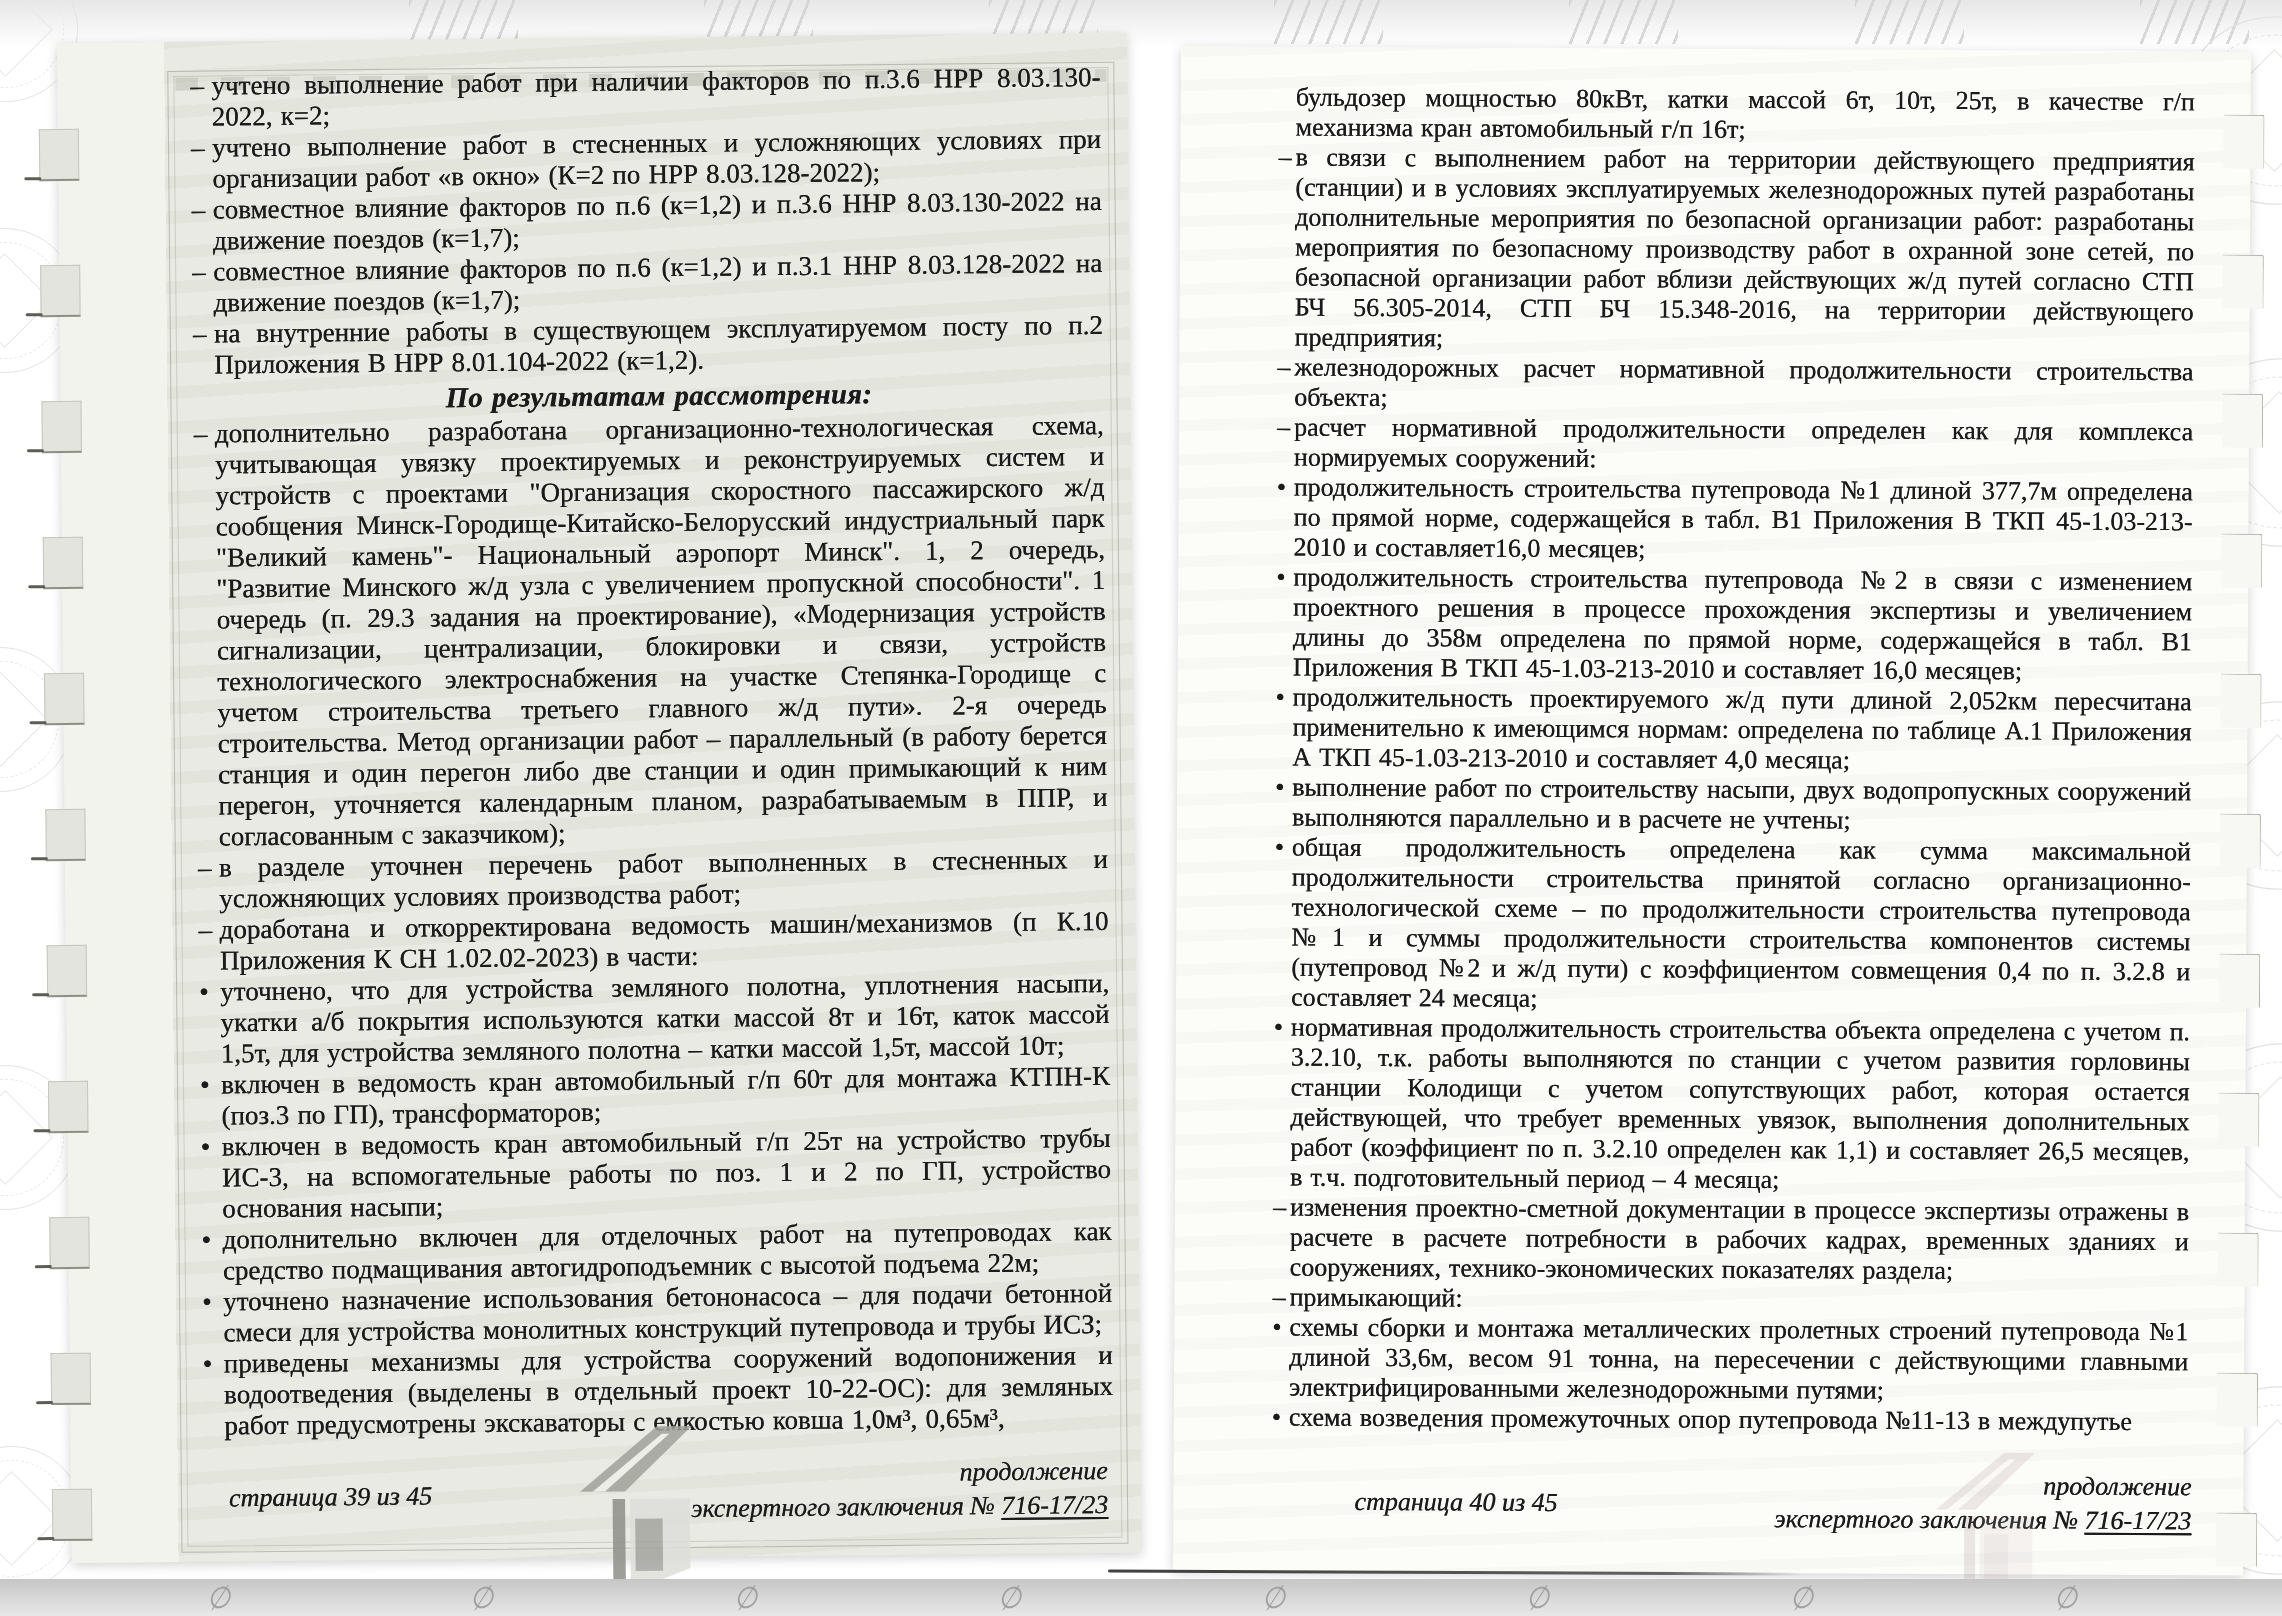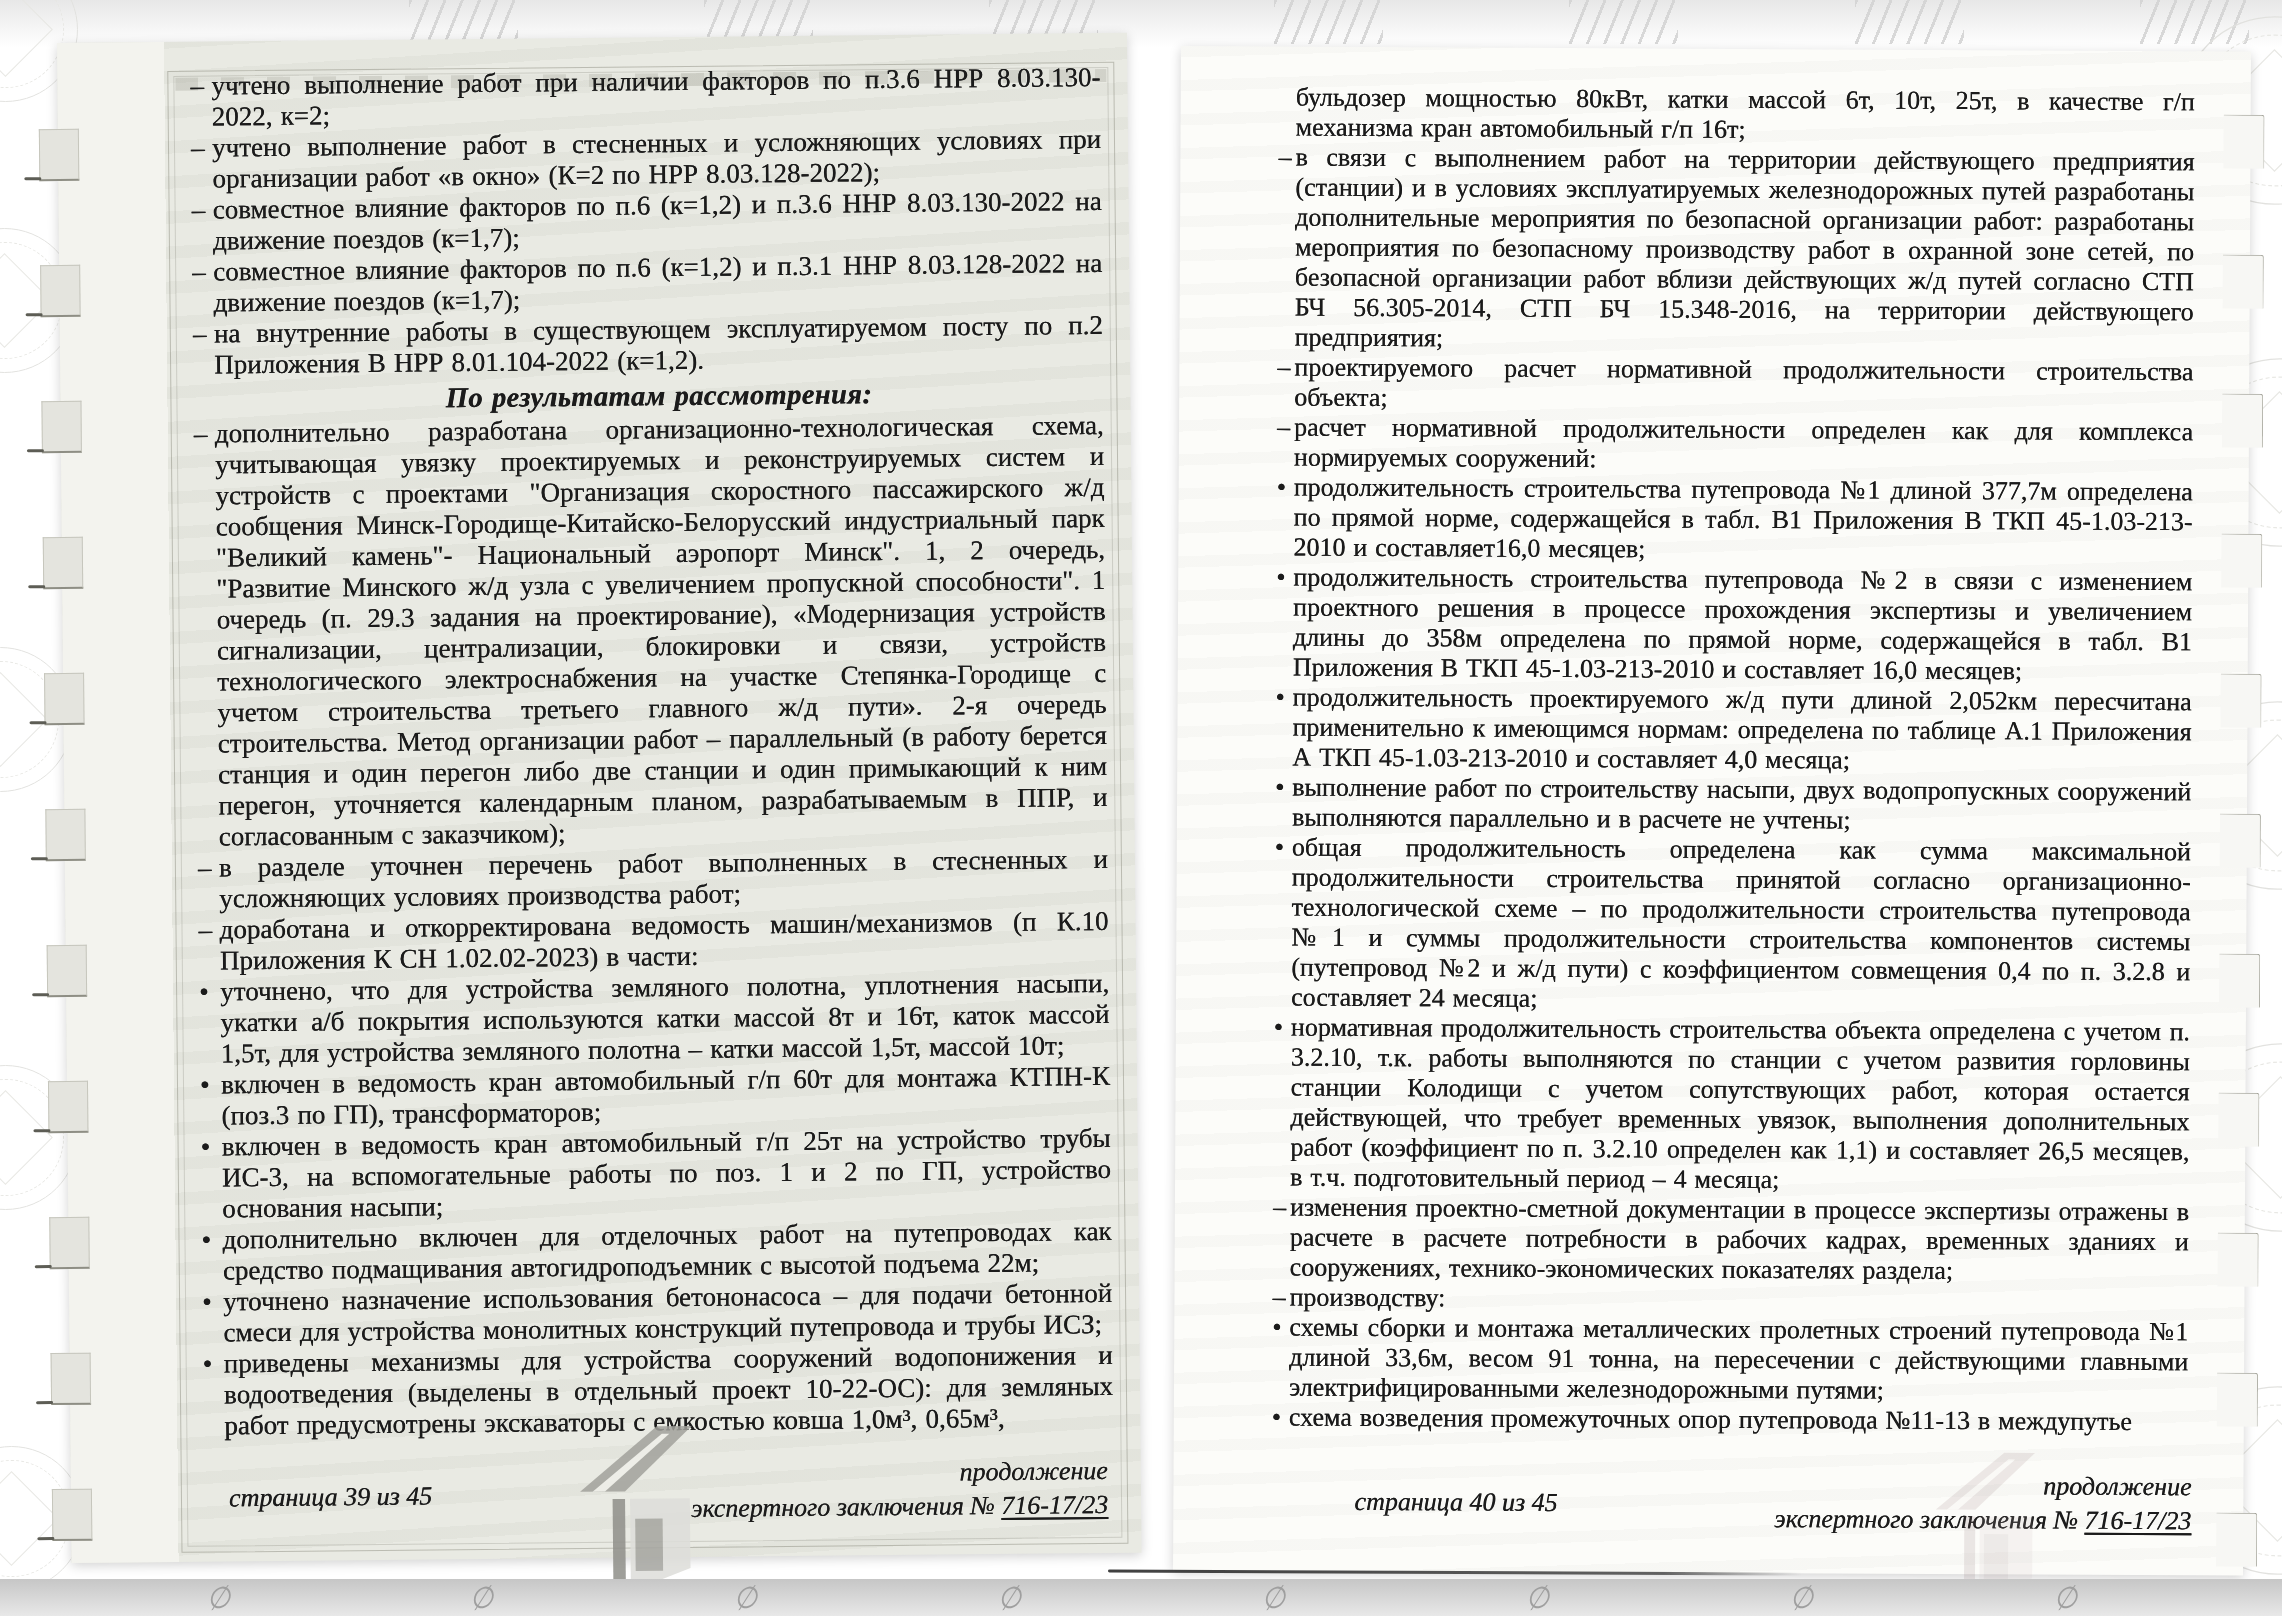--- a/index.html
+++ b/index.html
@@ -152,30 +152,30 @@
       <div class="bmark-l" style="top: 1174px;"></div>
       <div class="bmark-l" style="top: 1310px;"></div>
       <div class="bmark-l" style="top: 1446px;"></div>
     </div>
 
   <div class="page page-right">
     <div></div>
     <div class="content content-r">
         <div class="item plain"><span>бульдозер мощностью 80кВт, катки массой 6т, 10т, 25т, в качестве г/п механизма кран автомобильный г/п 16т;</span></div>
         <div class="item dash"><span class="marker">–</span><span>в связи с выполнением работ на территории действующего предприятия (станции) и в условиях эксплуатируемых железнодорожных путей разработаны дополнительные мероприятия по безопасной организации работ: разработаны мероприятия по безопасному производству работ в охранной зоне сетей, по безопасной организации работ вблизи действующих ж/д путей согласно СТП БЧ 56.305-2014, СТП БЧ 15.348-2016, на территории действующего предприятия;</span></div>
-        <div class="item dash"><span class="marker">–</span><span>проектируемого расчет нормативной продолжительности строительства объекта;</span></div>
+        <div class="item dash"><span class="marker">–</span><span>железнодорожных расчет нормативной продолжительности строительства объекта;</span></div>
         <div class="item dash"><span class="marker">–</span><span>расчет нормативной продолжительности определен как для комплекса нормируемых сооружений:</span></div>
         <div class="item bullet"><span class="marker">•</span><span>продолжительность строительства путепровода №1 длиной 377,7м определена по прямой норме, содержащейся в табл. В1 Приложения В ТКП 45-1.03-213-2010 и составляет16,0 месяцев;</span></div>
         <div class="item bullet"><span class="marker">•</span><span>продолжительность строительства путепровода №2 в связи с изменением проектного решения в процессе прохождения экспертизы и увеличением длины до 358м определена по прямой норме, содержащейся в табл. В1 Приложения В ТКП 45-1.03-213-2010 и составляет 16,0 месяцев;</span></div>
         <div class="item bullet"><span class="marker">•</span><span>продолжительность проектируемого ж/д пути длиной 2,052км пересчитана применительно к имеющимся нормам: определена по таблице А.1 Приложения А ТКП 45-1.03-213-2010 и составляет 4,0 месяца;</span></div>
         <div class="item bullet"><span class="marker">•</span><span>выполнение работ по строительству насыпи, двух водопропускных сооружений выполняются параллельно и в расчете не учтены;</span></div>
         <div class="item bullet"><span class="marker">•</span><span>общая продолжительность определена как сумма максимальной продолжительности строительства принятой согласно организационно-технологической схеме – по продолжительности строительства путепровода №1 и суммы продолжительности строительства компонентов системы (путепровод №2 и ж/д пути) с коэффициентом совмещения 0,4 по п. 3.2.8 и составляет 24 месяца;</span></div>
         <div class="item bullet"><span class="marker">•</span><span>нормативная продолжительность строительства объекта определена с учетом п. 3.2.10, т.к. работы выполняются по станции с учетом развития горловины станции Колодищи с учетом сопутствующих работ, которая остается действующей, что требует временных увязок, выполнения дополнительных работ (коэффициент по п. 3.2.10 определен как 1,1) и составляет 26,5 месяцев, в т.ч. подготовительный период – 4 месяца;</span></div>
         <div class="item dash"><span class="marker">–</span><span>изменения проектно-сметной документации в процессе экспертизы отражены в расчете в расчете потребности в рабочих кадрах, временных зданиях и сооружениях, технико-экономических показателях раздела;</span></div>
-        <div class="item dash"><span class="marker">–</span><span>производству:</span></div>
+        <div class="item dash"><span class="marker">–</span><span>примыкающий:</span></div>
         <div class="item bullet"><span class="marker">•</span><span>схемы сборки и монтажа металлических пролетных строений путепровода №1 длиной 33,6м, весом 91 тонна, на пересечении с действующими главными электрифицированными железнодорожными путями;</span></div>
         <div class="item bullet"><span class="marker">•</span><span>схема возведения промежуточных опор путепровода №11-13 в междупутье</span></div>
       </div>
     <div class="footer-page footer-page-r">страница 40 из 45</div>
     <div class="footer-cont footer-cont-r">
       <div>продолжение</div>
       <div><span>экспертного заключения № </span><span class="u">716-17/23</span></div>
     </div>
     <svg class="logo logo-r" viewBox="0 0 100 130">
       <polygon points="4,56 66,4 94,4 40,56" fill="#8f6f72"></polygon>

